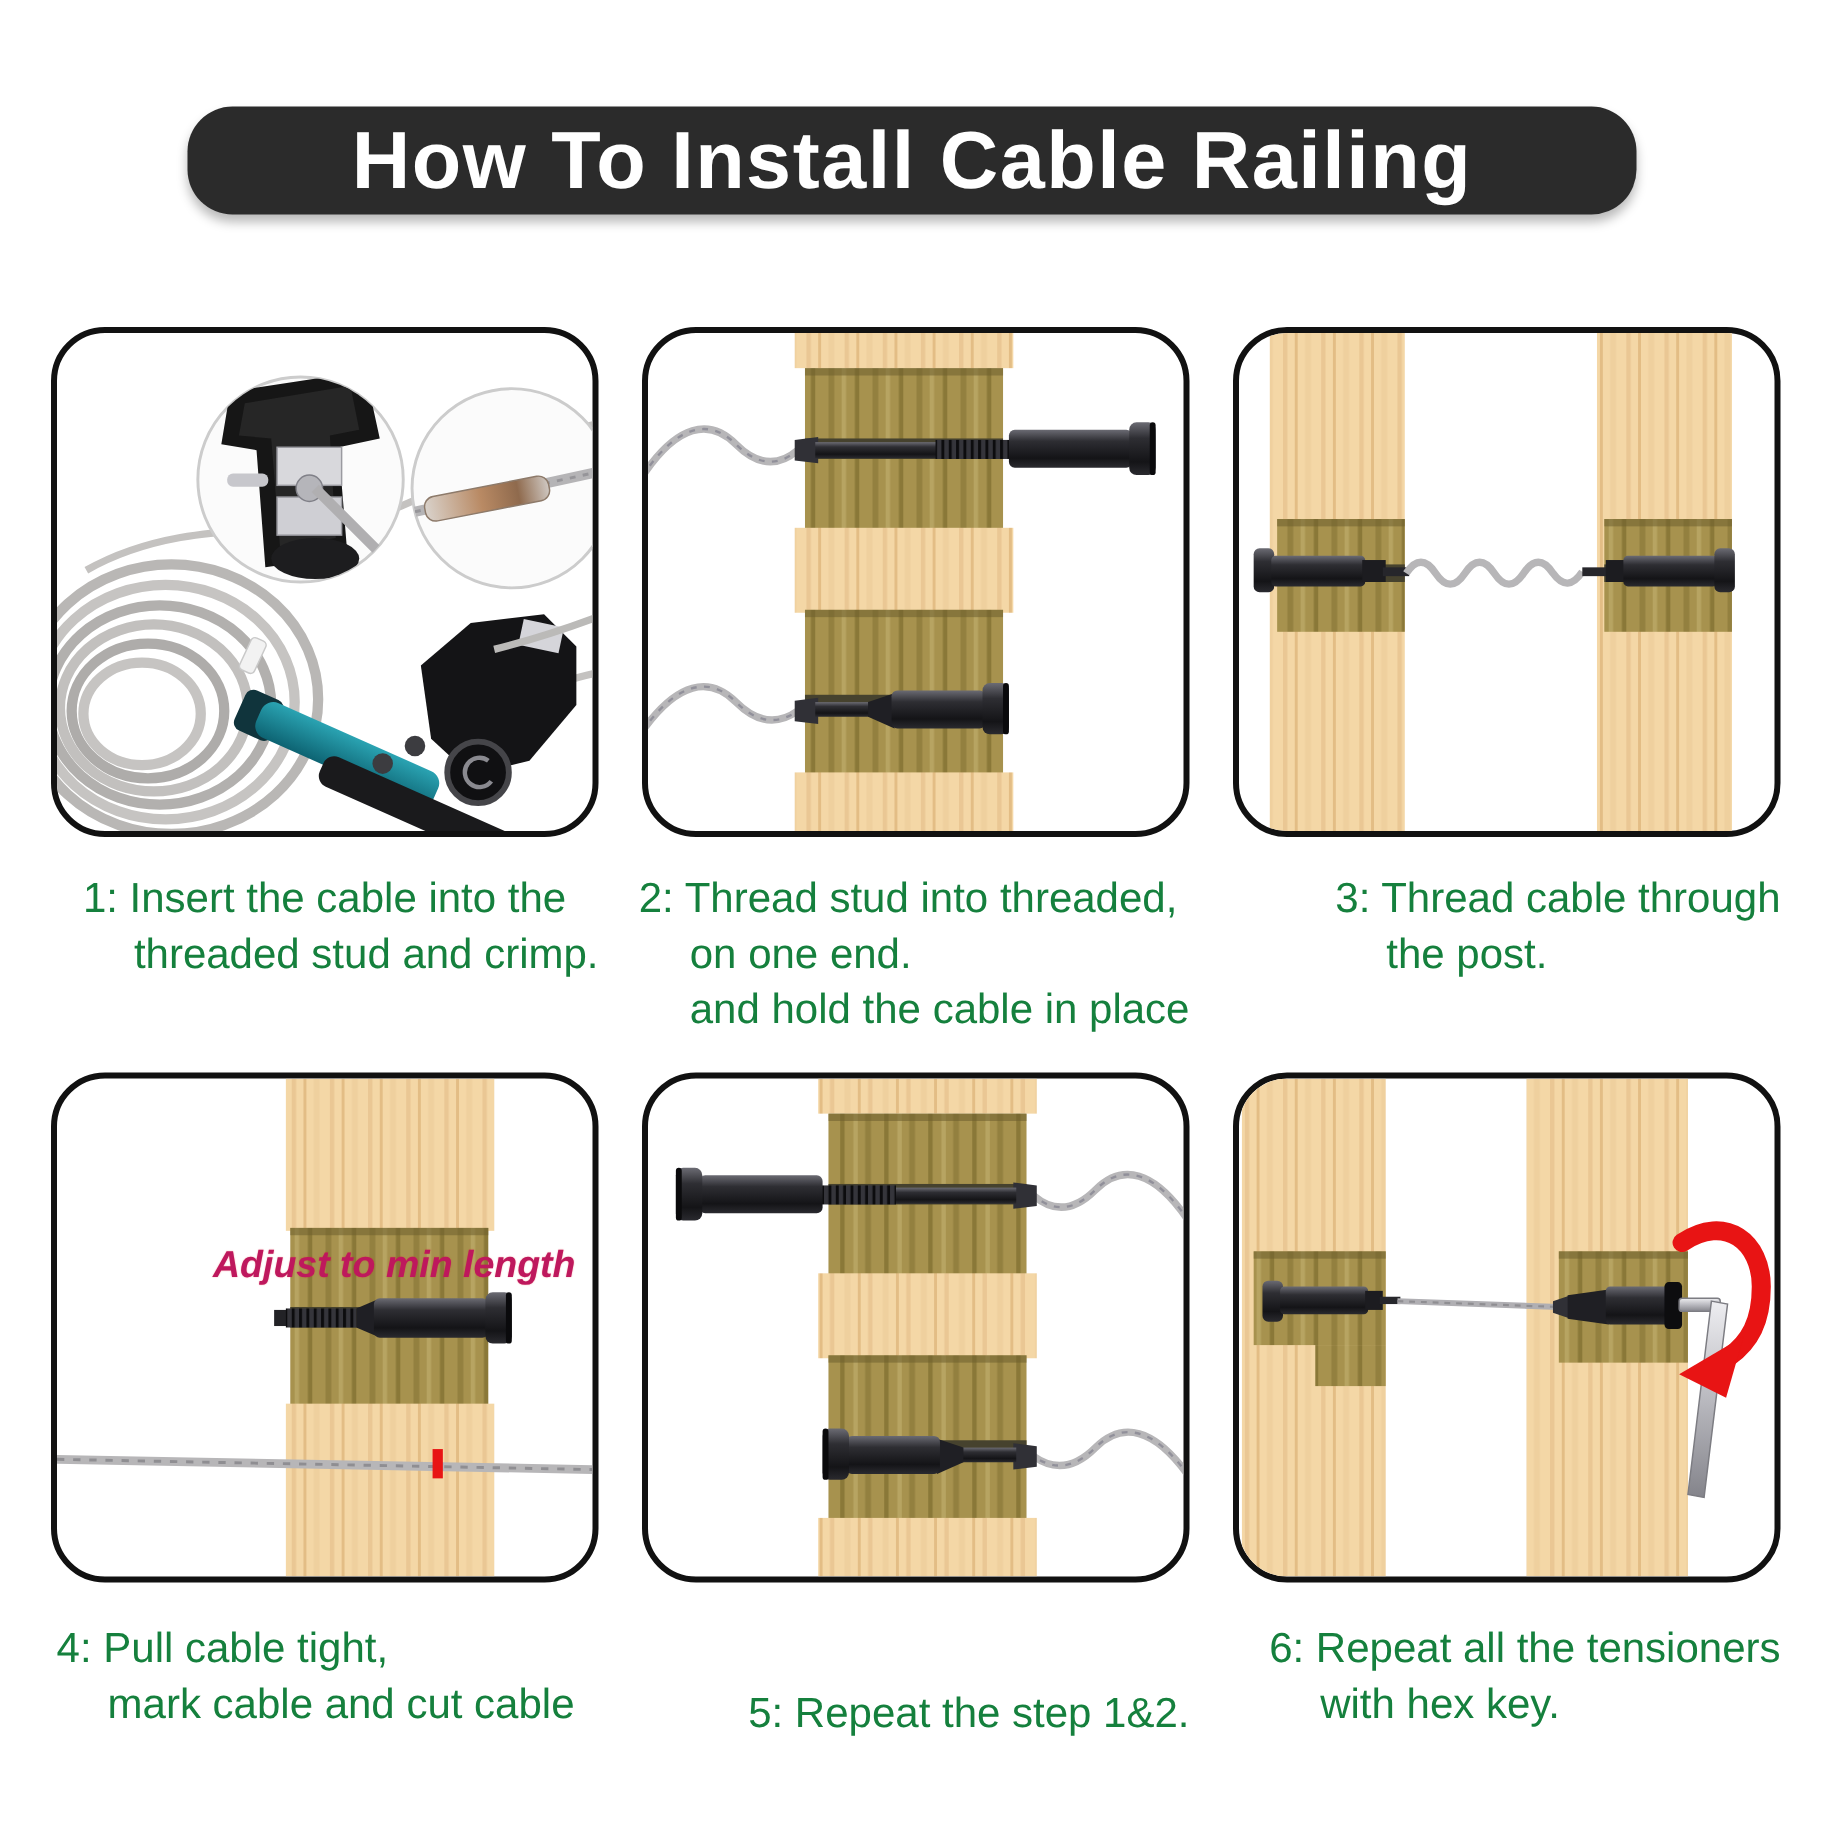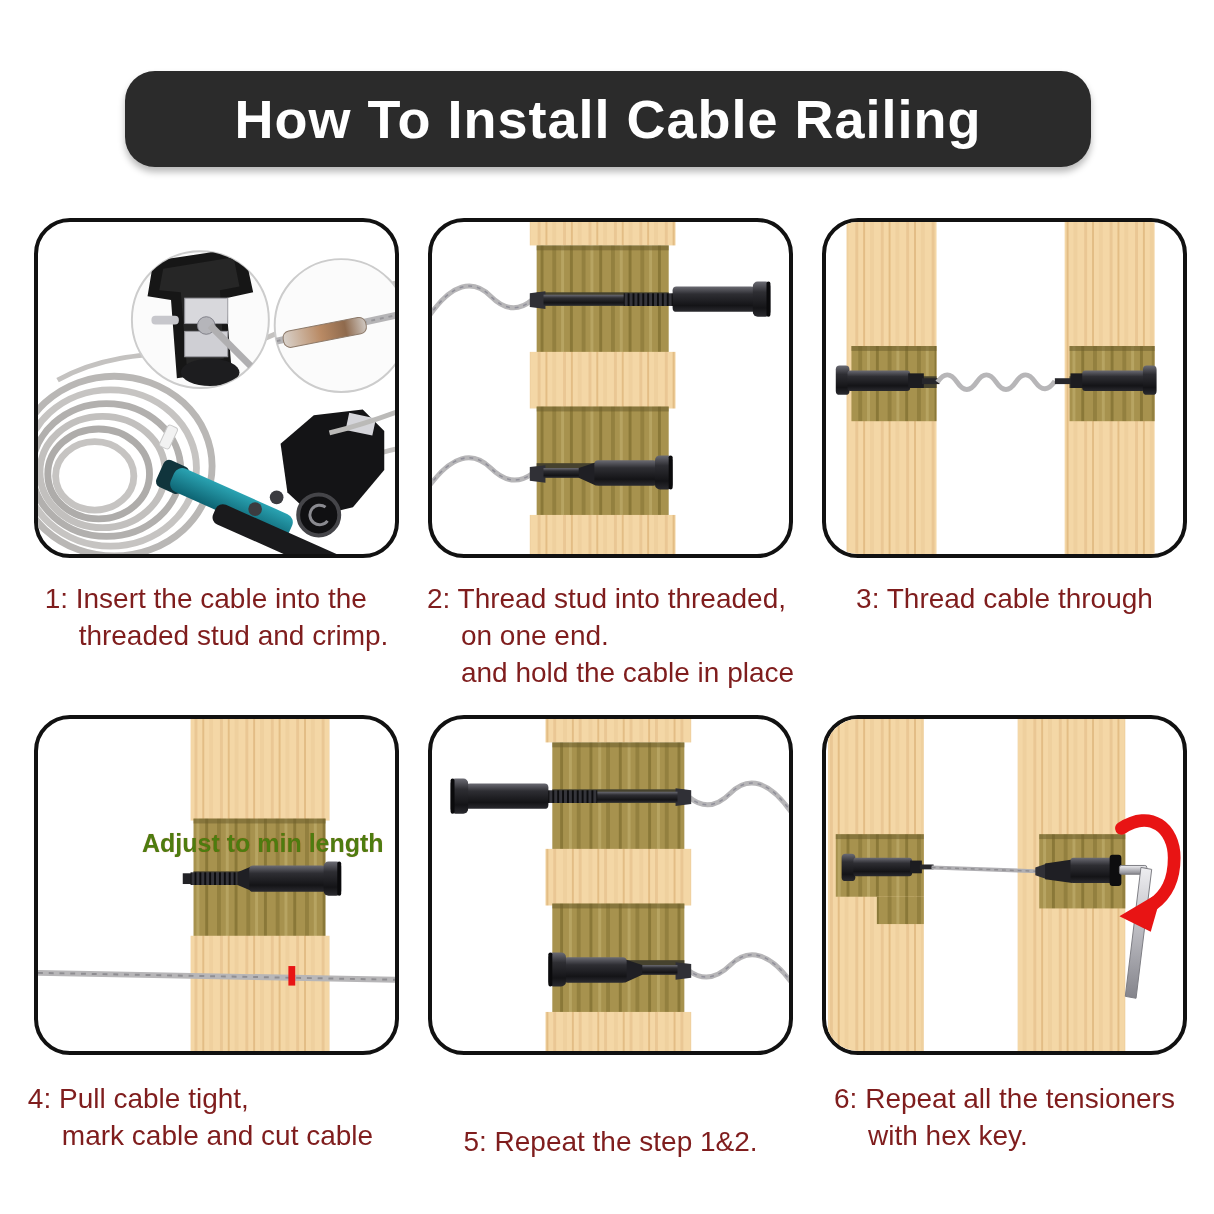--- a/index.html
+++ b/index.html
@@ -1,49 +1,50 @@
 <!DOCTYPE html>
 <html><head>
 <meta charset="utf-8">
 <style>
   html,body{margin:0;padding:0;background:#ffffff;}
   body{width:1214px;height:1214px;position:relative;font-family:"Liberation Sans",sans-serif;overflow:hidden;}
 
   .banner{
-    position:absolute;left:125px;top:71px;width:966px;height:96px;
+    position:absolute;left:125px;top:71px;width:966px;height:72px;
     background:#2b2b2b;border-radius:30px;
     display:flex;align-items:center;justify-content:center;
     box-shadow:0 5px 7px rgba(0,0,0,.28);
   }
   .banner .title{
     color:#ffffff;font-size:54px;font-weight:bold;letter-spacing:1px;white-space:nowrap;
   }
 
   .panel{
     position:absolute;width:365px;height:340px;box-sizing:border-box;
     border:4px solid #111111;border-radius:36px;background:#ffffff;overflow:hidden;
   }
   .panel svg{display:block;width:100%;height:100%;}
   .p1{left:34px;top:218px;}  .p2{left:428px;top:218px;}  .p3{left:822px;top:218px;}
   .p4{left:34px;top:715px;}  .p5{left:428px;top:715px;}  .p6{left:822px;top:715px;}
 
   .caption{
-    position:absolute;width:365px;display:flex;justify-content:center;
-    color:#7f1d1d;font-size:28px;line-height:37px;
+    position:absolute;width:365px;display:flex;justify-content:flex-end;
+    color:#15803d;font-size:28px;line-height:37px;
   }
   .cap1{left:34px;top:580px;}  .cap2{left:428px;top:580px;}  .cap3{left:822px;top:580px;}
   .cap4{left:18px;top:1080px;} .cap5{left:428px;top:1080px;margin-top:43px;} .cap6{left:822px;top:1080px;}
   .cap-block{display:inline-block;text-align:left;}
   .cap-line{white-space:nowrap;}
   .cap-line.cont{padding-left:34px;}
 
   .annotation{
     position:absolute;left:104px;top:110px;
-    color:#4d7c0f;font-size:25px;font-weight:bold;white-space:nowrap;
+    color:#be185d;font-size:25px;font-weight:bold;white-space:nowrap;
     text-shadow:0 0 1px rgba(232,20,20,.4);
+    font-style:italic;
   }
 </style>
 </head>
 <body>
 
 <svg width="0" height="0" style="position:absolute" aria-hidden="true">
   <defs>
     <pattern id="wl" patternUnits="userSpaceOnUse" width="26" height="340">
       <rect width="26" height="340" fill="#f4d7a6"></rect>
       <rect x="4" width="3" height="340" fill="#eac794"></rect>
@@ -312,20 +313,21 @@
 <div class="caption cap2">
   <div class="cap-block">
     <div class="cap-line">2: Thread stud into threaded,</div>
     <div class="cap-line cont">on one end.</div>
     <div class="cap-line cont">and hold the cable in place</div>
   </div>
 </div>
 <div class="caption cap3">
   <div class="cap-block">
     <div class="cap-line">3: Thread cable through</div>
+    <div class="cap-line cont">the post.</div>
   </div>
 </div>
 <div class="caption cap4">
   <div class="cap-block">
     <div class="cap-line">4: Pull cable tight,</div>
     <div class="cap-line cont">mark cable and cut cable</div>
   </div>
 </div>
 <div class="caption cap5">
   <div class="cap-block">

